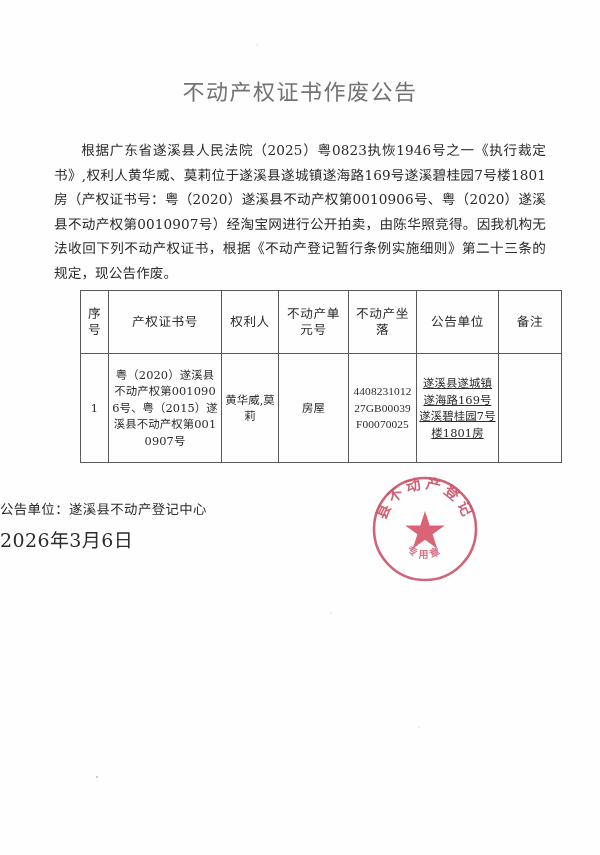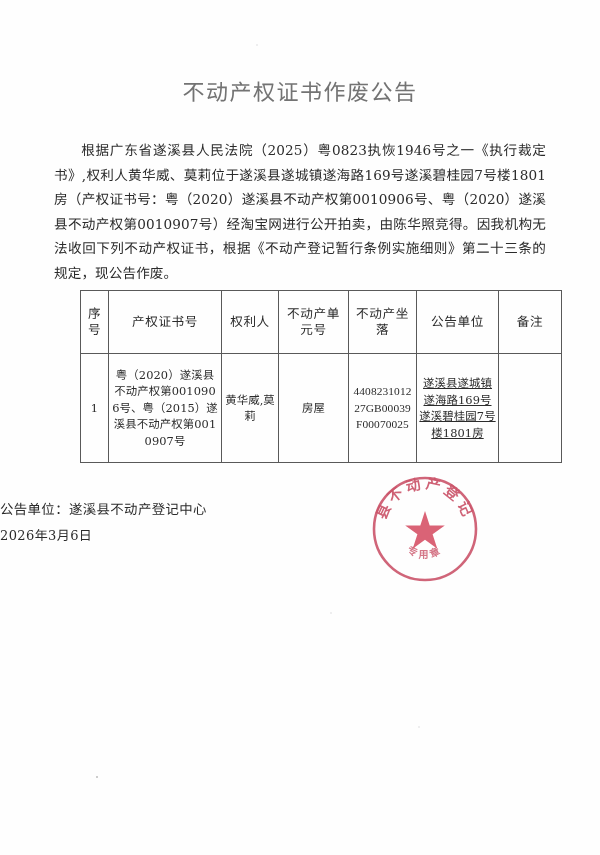--- a/index.html
+++ b/index.html
@@ -129,21 +129,21 @@
     box-sizing: border-box;
     font-size: 13.4px;
     letter-spacing: 0.4px;
     color: #2b2b2b;
     z-index: 3;
   }
   .signature .sig-date {
     display: block;
     margin-top: 7px;
     padding-right: 38px;
-    font-size: 13px;
+    font-size: 19px;
   }
 
   
   .seal {
     position: absolute;
     left: 371px;
     top: 475px;
     width: 108px;
     height: 108px;
     z-index: 2;

